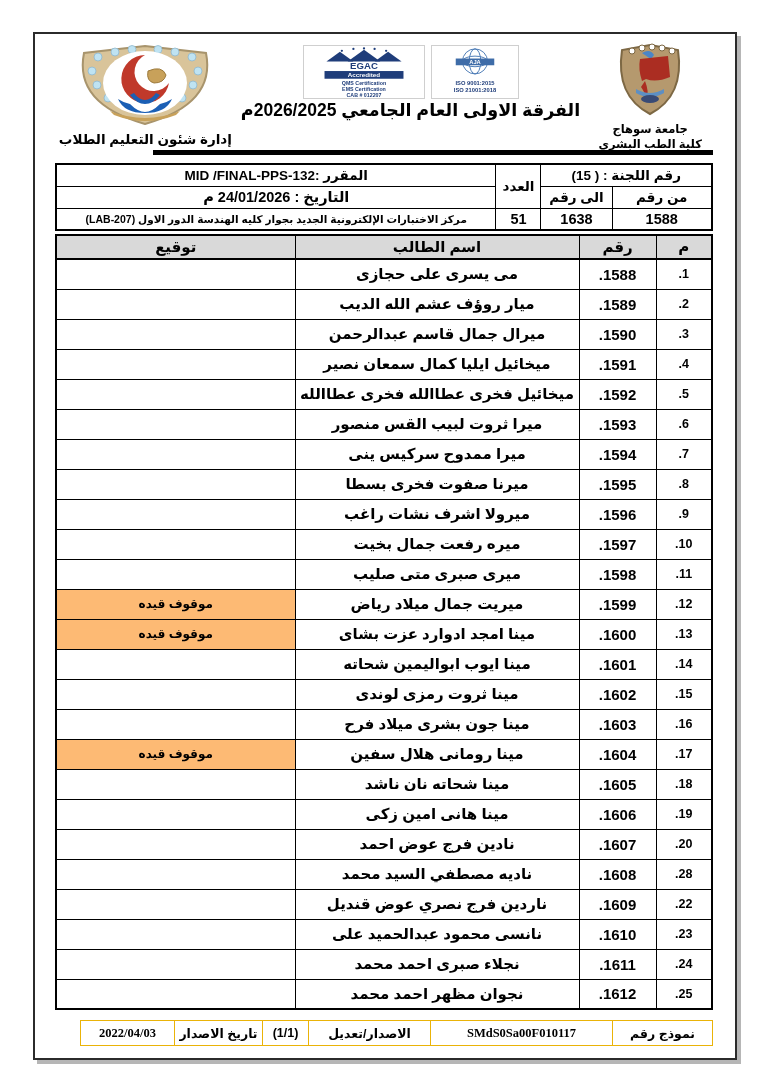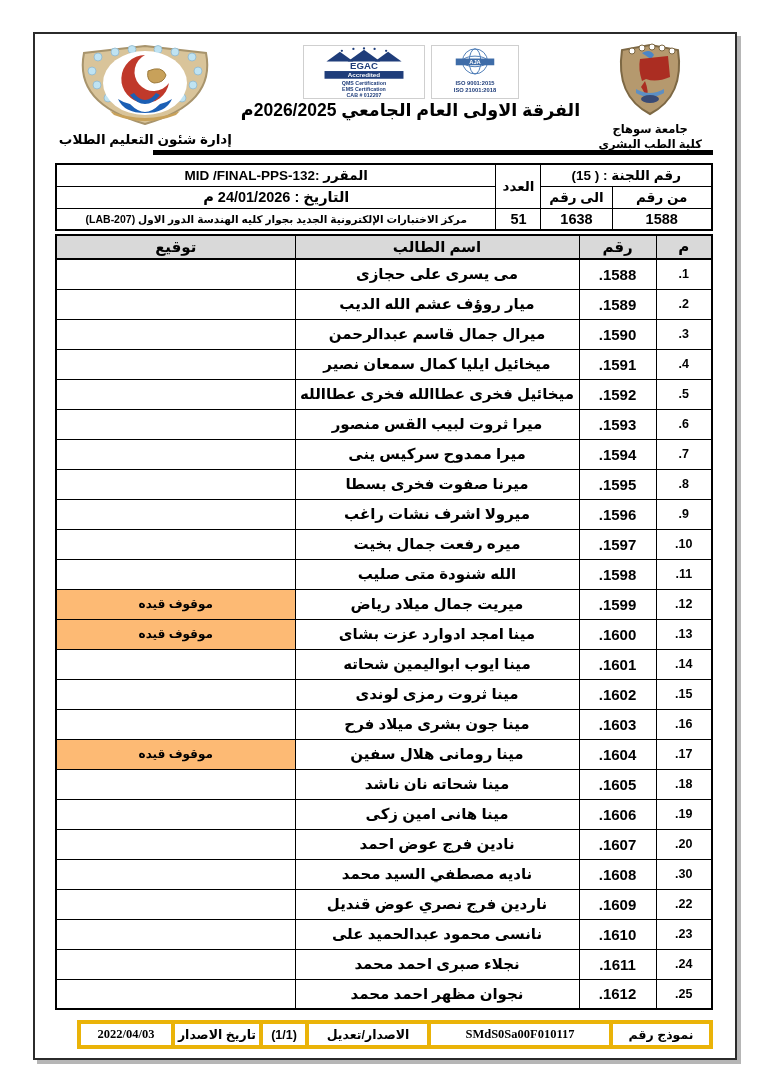--- a/index.html
+++ b/index.html
@@ -43,21 +43,21 @@
     font-size:15px; font-weight:700; height:24px; padding:0;
   }
   .main-table td { border:1px solid #000; height:30px; padding:0 2px; text-align:center; vertical-align:middle; }
   .td-serial { font-size:12.5px; font-weight:700; }
   .td-number { font-size:15px; font-weight:700; }
   .td-name   { font-size:15px; font-weight:700; }
   .td-sig    { font-size:12px; font-weight:700; }
   .td-sig.suspended { background:#fdba74; }
   
   .foot-table { width:632px; margin-top:10px; border:1px solid #000; table-layout:fixed; }
-  .foot-table td { border:4px solid #eab308; text-align:center; font-weight:700; height:25px; font-size:12.5px; padding:0 2px; }
+  .foot-table td { border:1px solid #eab308; text-align:center; font-weight:700; height:25px; font-size:12.5px; padding:0 2px; }
   .foot-code, .foot-date { font-family:"Liberation Serif","DejaVu Serif",serif; font-size:14px; direction:ltr; }
   .accr-text { fill:#1f3d7a; font-weight:700; }
 </style>
 </head>
 <body>
 
 <div class="frame">
 
   <div class="hdr">
 
@@ -257,21 +257,21 @@
         <tr>
           <td class="td-serial">10.</td>
           <td class="td-number">1597.</td>
           <td class="td-name">ميره رفعت جمال بخيت</td>
           <td class="td-sig"></td>
         </tr>
 
         <tr>
           <td class="td-serial">11.</td>
           <td class="td-number">1598.</td>
-          <td class="td-name">الله شنودة متى صليب</td>
+          <td class="td-name">ميرى صبرى متى صليب</td>
           <td class="td-sig"></td>
         </tr>
 
         <tr>
           <td class="td-serial">12.</td>
           <td class="td-number">1599.</td>
           <td class="td-name">ميريت جمال ميلاد رياض</td>
           <td class="td-sig suspended">موقوف قيده</td>
         </tr>
 
@@ -325,21 +325,21 @@
         </tr>
 
         <tr>
           <td class="td-serial">20.</td>
           <td class="td-number">1607.</td>
           <td class="td-name">نادين فرج عوض احمد</td>
           <td class="td-sig"></td>
         </tr>
 
         <tr>
-          <td class="td-serial">30.</td>
+          <td class="td-serial">28.</td>
           <td class="td-number">1608.</td>
           <td class="td-name">ناديه مصطفي السيد محمد</td>
           <td class="td-sig"></td>
         </tr>
 
         <tr>
           <td class="td-serial">22.</td>
           <td class="td-number">1609.</td>
           <td class="td-name">ناردين فرج نصري عوض قنديل</td>
           <td class="td-sig"></td>

